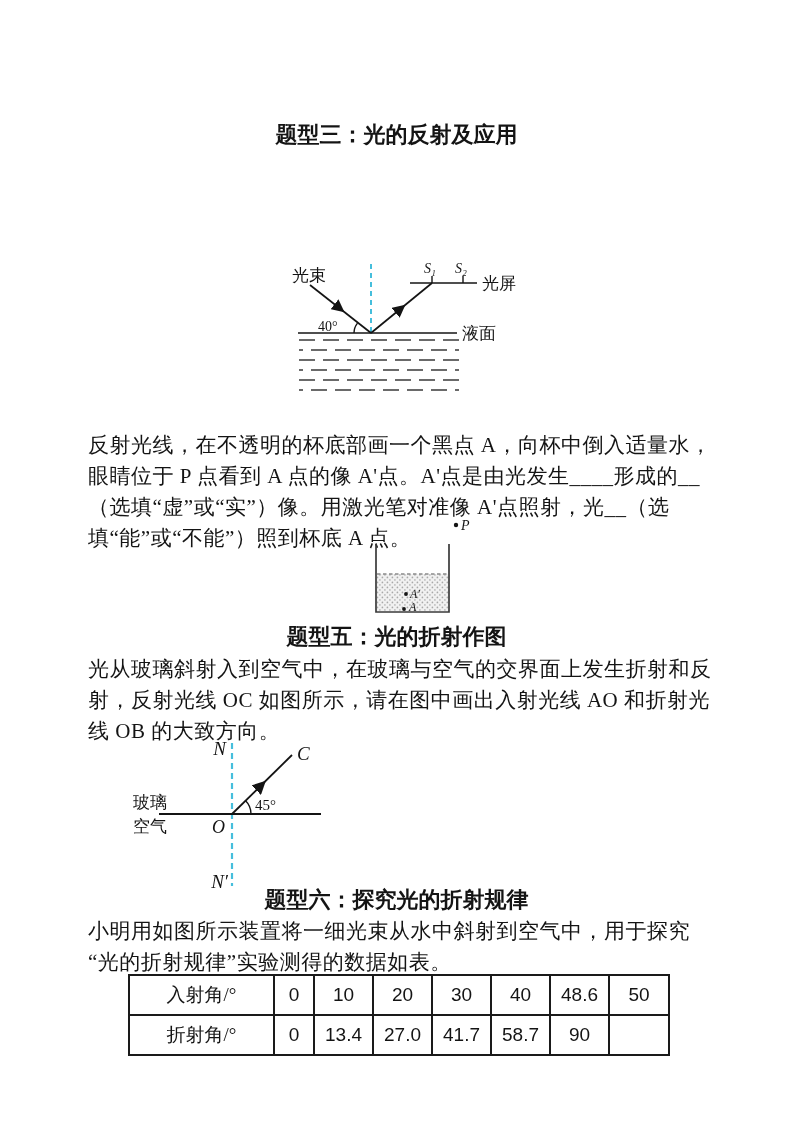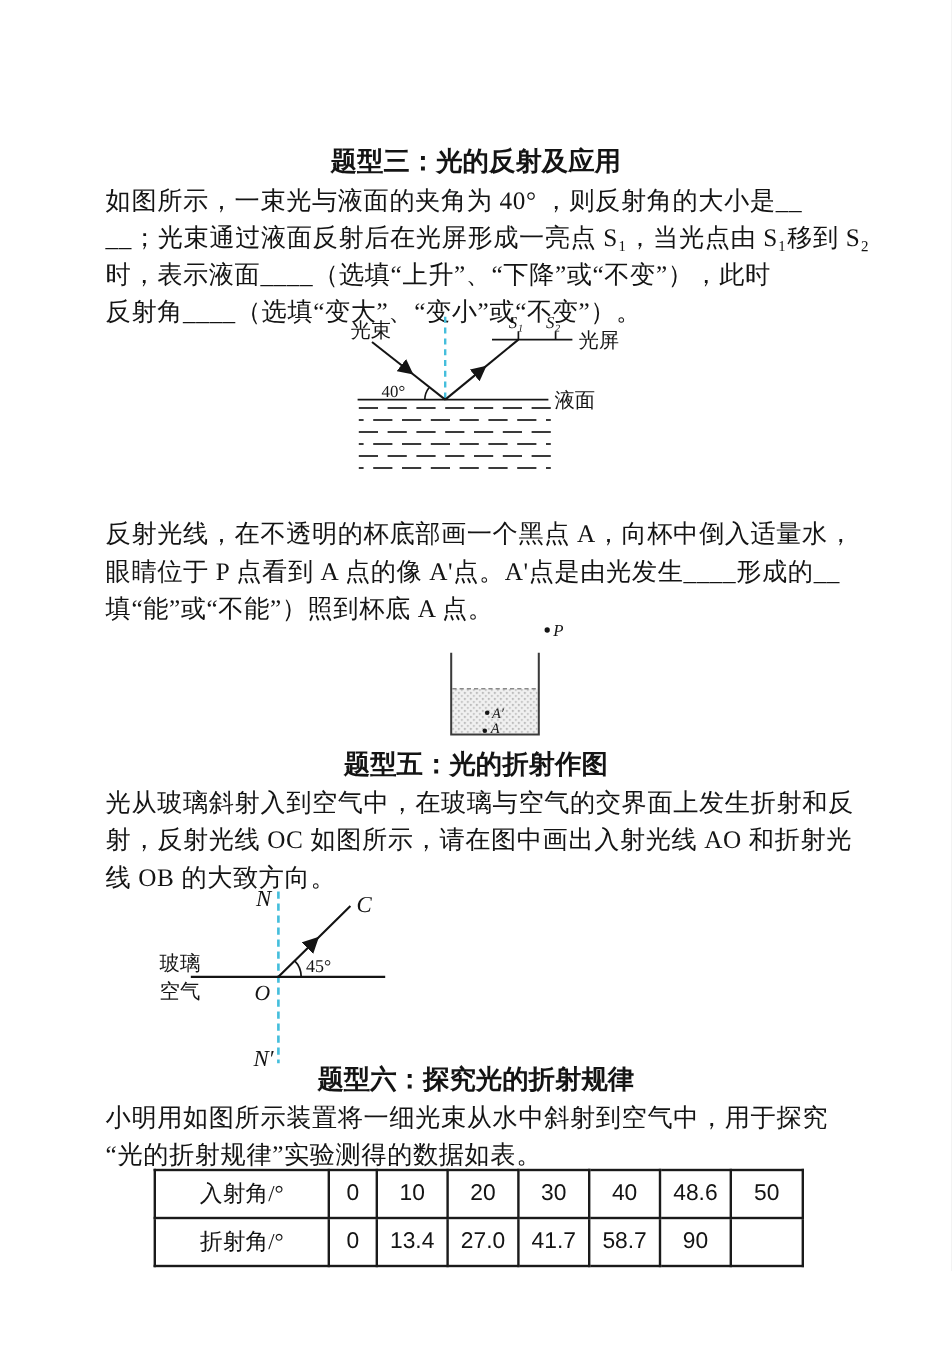--- a/index.html
+++ b/index.html
@@ -30,26 +30,20 @@
   td.rowhead{font-family:"Liberation Serif","DejaVu Serif",serif;}
   td.num{font-family:"Liberation Sans","DejaVu Sans",sans-serif;}
 </style>
 </head>
 <body>
 
 <div class="page">
 
 
   <div class="heading" style="top:120px">题型三：光的反射及应用</div>
-  <div class="para" style="top:152px">
-    <div class="textline">如图所示，一束光与液面的夹角为 40° ，则反射角的大小是__</div>
-    <div class="textline">__；光束通过液面反射后在光屏形成一亮点 S₁，当光点由 S₁移到 S₂</div>
-    <div class="textline">时，表示液面____（选填“上升”、“下降”或“不变”），此时</div>
-    <div class="textline">反射角____（选填“变大”、“变小”或“不变”）。</div>
-  </div>
 
   <div class="fig" style="left:285px;top:258px">
     <svg width="240" height="140" viewBox="0 0 240 140">
       <defs>
         <marker id="arrow" viewBox="0 0 10 10" refX="6" refY="5" markerWidth="7.5" markerHeight="7.5" orient="auto">
           <path d="M0,0 L10,5 L0,10 z" fill="#141414"></path>
         </marker>
       </defs>
 
       <g stroke="#3a3a3a" stroke-width="1.6">
@@ -80,20 +74,21 @@
       <text x="139" y="15" class="ital" font-size="14">S₁</text>
       <text x="170" y="15" class="ital" font-size="14">S₂</text>
       <text x="197" y="31" class="cjk">光屏</text>
       <text x="177" y="81" class="cjk">液面</text>
     </svg>
   </div>
 
   <div class="para" style="top:430px">
     <div class="textline">反射光线，在不透明的杯底部画一个黑点 A，向杯中倒入适量水，</div>
     <div class="textline">眼睛位于 P 点看到 A 点的像 A'点。A'点是由光发生____形成的__</div>
+    <div class="textline">（选填“虚”或“实”）像。用激光笔对准像 A'点照射，光__（选</div>
     <div class="textline">填“能”或“不能”）照到杯底 A 点。</div>
   </div>
 
   <div class="fig" style="left:356px;top:516px">
     <svg width="125" height="102" viewBox="0 0 125 102">
       <defs>
         <pattern id="waterdots" width="5" height="5" patternUnits="userSpaceOnUse">
           <rect width="5" height="5" fill="#f1f1f1"></rect>
           <circle cx="1.4" cy="1.4" r="0.85" fill="#a8a8a8"></circle>
           <circle cx="3.9" cy="3.9" r="0.85" fill="#b8b8b8"></circle>

